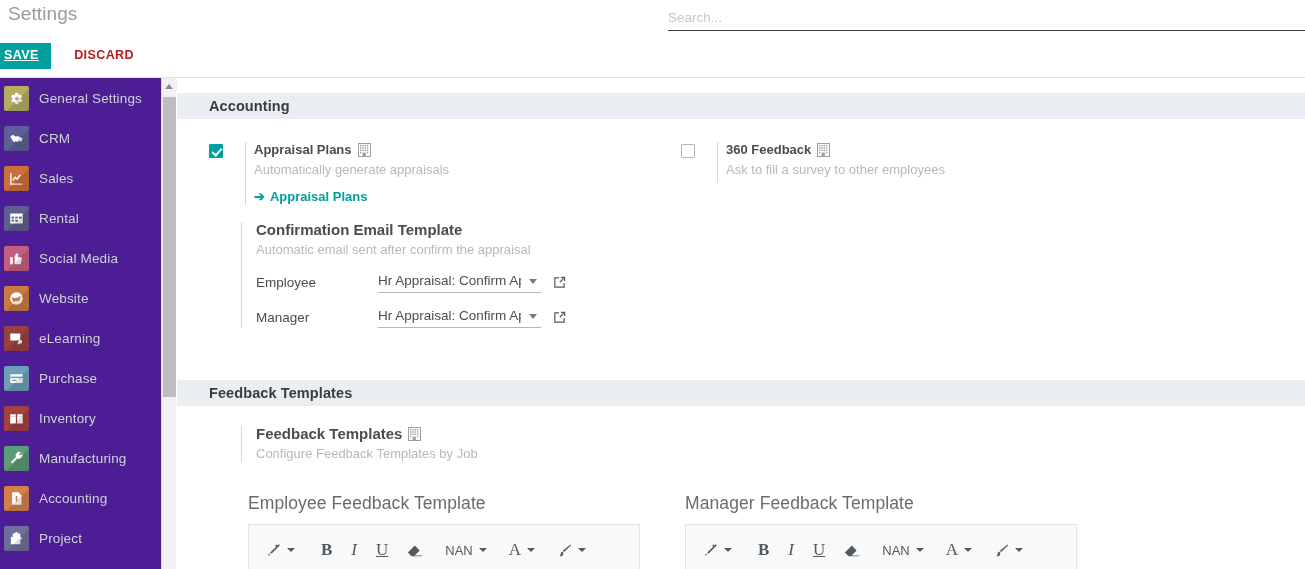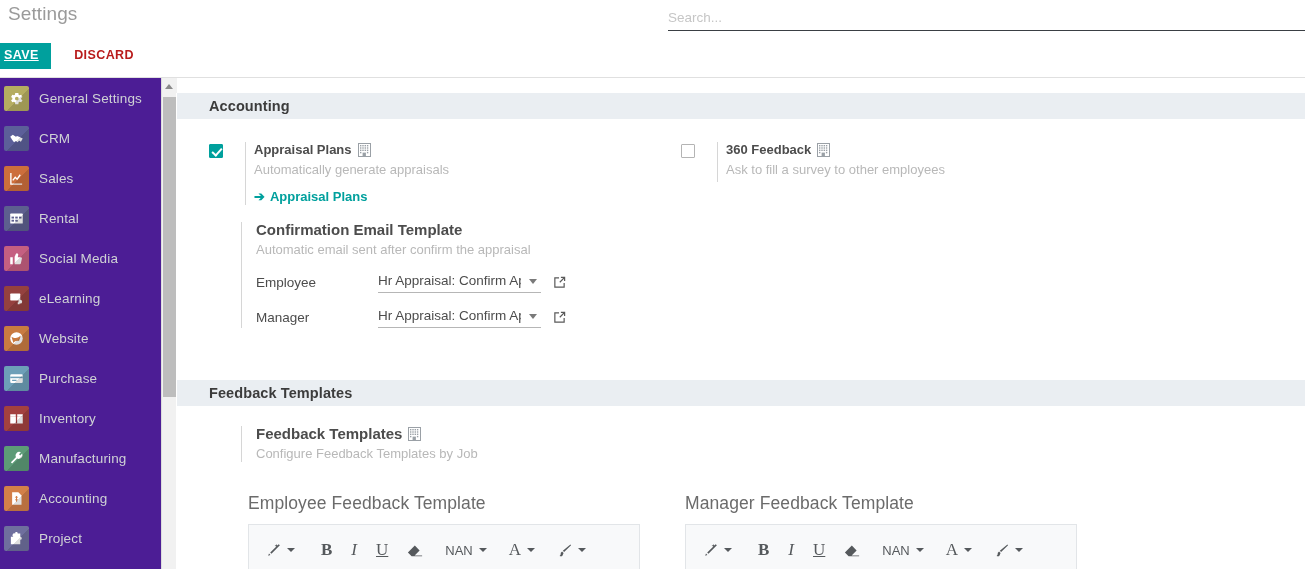--- a/index.html
+++ b/index.html
@@ -258,38 +258,38 @@
     <a class="side-item">
       <span class="side-icon" style="background:#c55f81">
         <svg viewBox="0 0 24 24" fill="#fff">
             <path d="M9 21h8a2 2 0 002-1.6l1.6-7A2 2 0 0018.6 10H14l.8-4a2 2 0 00-3.6-1.5L9 9v12zM2 10h4v11H2z"></path>
           </svg>
       </span>
       <span class="side-label">Social Media</span>
     </a>
 
     <a class="side-item">
+      <span class="side-icon" style="background:#c97b41">
+        <svg viewBox="0 0 24 24" fill="#fff">
+            <circle cx="12" cy="12" r="10"></circle>
+            <path d="M4 9c3 2 7 3 11 1l4-3-3 9c-3-1-7 0-9 3L4 9z" fill="#c97b41"></path>
+          </svg>
+      </span>
+      <span class="side-label">Website</span>
+    </a>
+
+    <a class="side-item">
       <span class="side-icon" style="background:#95413f">
         <svg viewBox="0 0 24 24" fill="#fff">
             <rect x="2" y="4" width="16" height="11" rx="1"></rect>
             <circle cx="18" cy="17" r="3"></circle>
             <path d="M14 18h3v3h-3z"></path>
           </svg>
       </span>
       <span class="side-label">eLearning</span>
-    </a>
-
-    <a class="side-item">
-      <span class="side-icon" style="background:#c97b41">
-        <svg viewBox="0 0 24 24" fill="#fff">
-            <circle cx="12" cy="12" r="10"></circle>
-            <path d="M4 9c3 2 7 3 11 1l4-3-3 9c-3-1-7 0-9 3L4 9z" fill="#c97b41"></path>
-          </svg>
-      </span>
-      <span class="side-label">Website</span>
     </a>
 
     <a class="side-item">
       <span class="side-icon" style="background:#6d9fb8">
         <svg viewBox="0 0 24 24" fill="#fff">
             <rect x="2" y="5" width="20" height="14" rx="2"></rect>
             <rect x="2" y="9" width="20" height="2.5" fill="#6d9fb8"></rect>
             <rect x="5" y="14" width="7" height="2" fill="#6d9fb8"></rect>
           </svg>
       </span>

